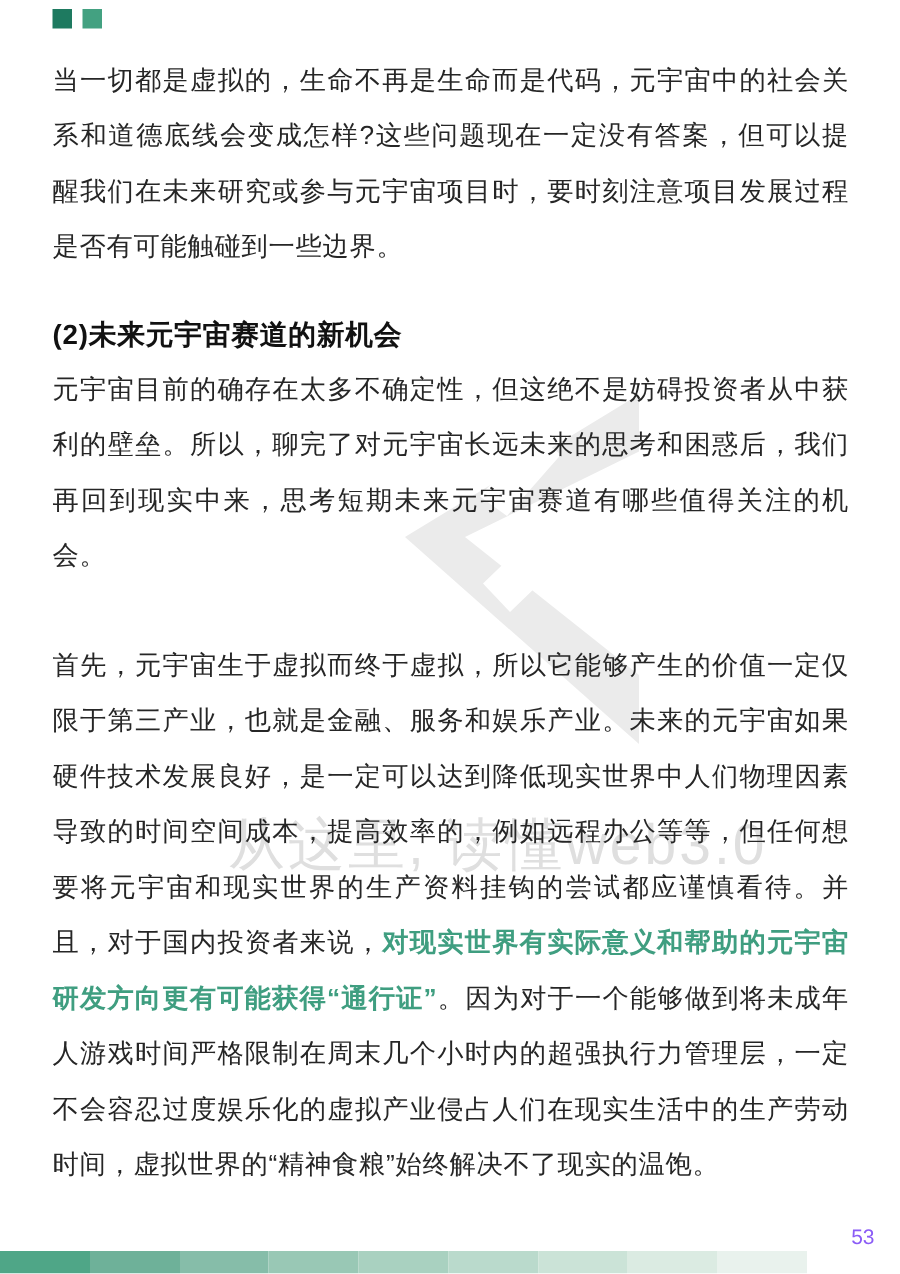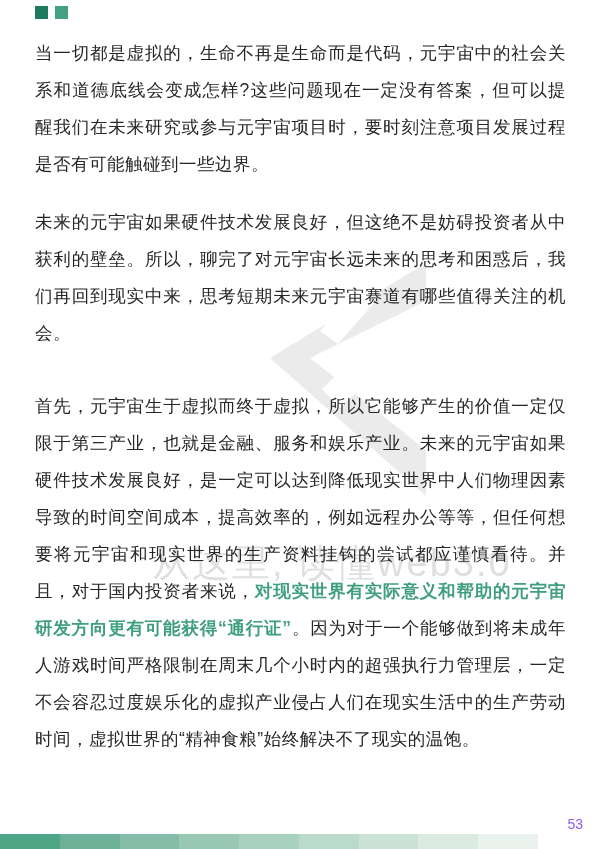--- a/index.html
+++ b/index.html
@@ -77,22 +77,23 @@
   </div>
 
   <div class="corner-squares">
     <div class="sq sq-0" style="background: rgb(30, 122, 96);"></div>
     <div class="sq sq-1" style="background: rgb(67, 161, 129);"></div>
   </div>
 
   <div class="article" style="color: rgb(38, 38, 38);">
     <p class="para-1">当一切都是虚拟的，生命不再是生命而是代码，元宇宙中的社会关系和道德底线会变成怎样?这些问题现在一定没有答案，但可以提醒我们在未来研究或参与元宇宙项目时，要时刻注意项目发展过程是否有可能触碰到一些边界。</p>
 
+    <p class="heading">(2)未来元宇宙赛道的新机会</p>
 
-    <p class="para-2">未来的元宇宙如果硬件技术发展良好，但这绝不是妨碍投资者从中获利的壁垒。所以，聊完了对元宇宙长远未来的思考和困惑后，我们再回到现实中来，思考短期未来元宇宙赛道有哪些值得关注的机会。</p>
+    <p class="para-2">元宇宙目前的确存在太多不确定性，但这绝不是妨碍投资者从中获利的壁垒。所以，聊完了对元宇宙长远未来的思考和困惑后，我们再回到现实中来，思考短期未来元宇宙赛道有哪些值得关注的机会。</p>
 
     <p class="para-3"><span>首先，元宇宙生于虚拟而终于虚拟，所以它能够产生的价值一定仅限于第三产业，也就是金融、服务和娱乐产业。未来的元宇宙如果硬件技术发展良好，是一定可以达到降低现实世界中人们物理因素导致的时间空间成本，提高效率的，例如远程办公等等，但任何想要将元宇宙和现实世界的生产资料挂钩的尝试都应谨慎看待。并且，对于国内投资者来说，</span><span class="hl" style="color: rgb(63, 158, 128);">对现实世界有实际意义和帮助的元宇宙研发方向更有可能获得“通行证”</span><span>。因为对于一个能够做到将未成年人游戏时间严格限制在周末几个小时内的超强执行力管理层，一定不会容忍过度娱乐化的虚拟产业侵占人们在现实生活中的生产劳动时间，虚拟世界的“精神食粮”始终解决不了现实的温饱。</span></p>
   </div>
 
   <div class="page-number">53</div>
 
   <div class="footer-bar">
       <div class="seg" style="background: rgb(79, 166, 135);"></div>
       <div class="seg" style="background: rgb(110, 177, 153);"></div>
       <div class="seg" style="background: rgb(134, 189, 169);"></div>

